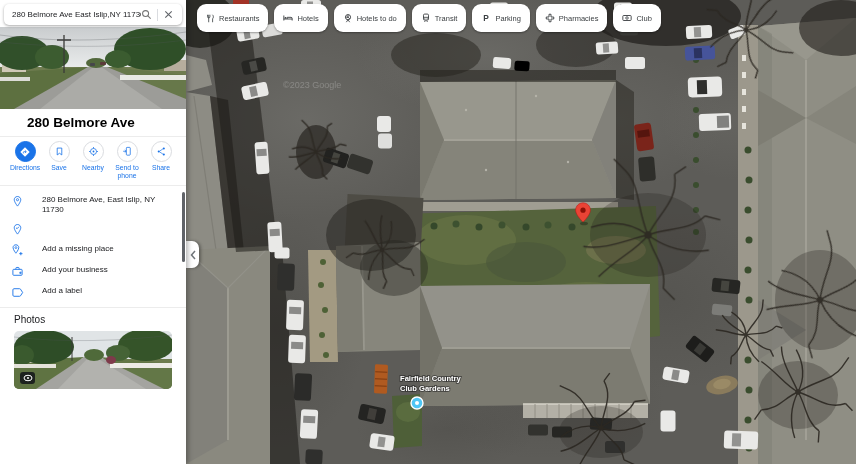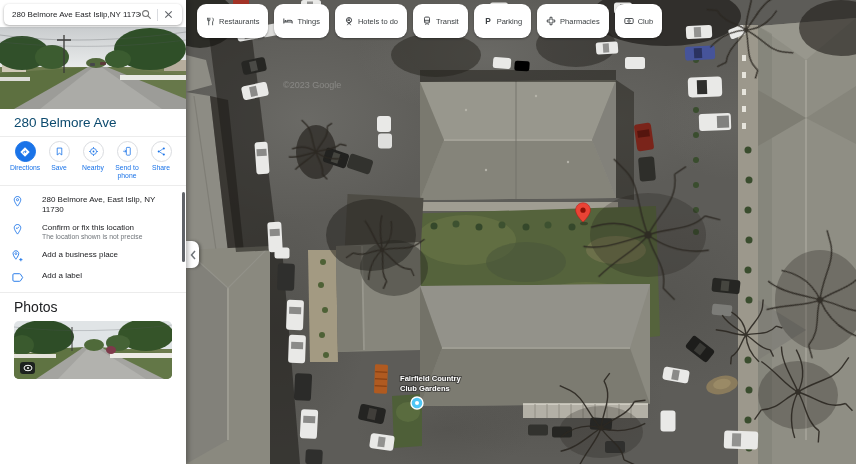--- a/index.html
+++ b/index.html
@@ -6,42 +6,42 @@
   .app{display:flex;width:856px;height:464px;position:relative;}
   
   .sidebar{position:relative;flex:0 0 186px;width:186px;height:464px;background:#fff;z-index:5;box-shadow:2px 0 5px rgba(0,0,0,.3);}
   .search-wrap{position:relative;height:27px;background:#fff;}
   .searchbox{position:absolute;top:4px;left:4px;width:178px;height:21px;background:#fff;border-radius:5px;box-shadow:0 1px 3px rgba(0,0,0,.35);display:flex;align-items:center;padding:0 8px;box-sizing:border-box;}
   .searchbox input{flex:1;min-width:0;border:none;outline:none;background:transparent;font-family:inherit;font-size:8px;color:#202124;padding:0;}
   .searchbox .vdiv{width:1px;height:12px;background:#dadce0;margin:0 5px;}
   .icon-btn{border:none;background:none;padding:0;display:flex;align-items:center;justify-content:center;cursor:pointer;}
   .sv-photo{display:block;width:186px;height:82px;}
   .title-row{height:27px;display:flex;align-items:center;padding-left:14px;border-bottom:1px solid #ececec;}
-  .title-row h1{margin:0;font-size:13.5px;font-weight:400;color:#0c4a6e;letter-spacing:0;}
+  .title-row h1{margin:13px;font-size:13.5px;font-weight:700;color:#000000;letter-spacing:0;}
   .actions{height:49px;display:flex;justify-content:space-between;padding:4px 8px 0 8px;border-bottom:1px solid #ececec;box-sizing:border-box;}
   .action{width:35px;display:flex;flex-direction:column;align-items:center;cursor:pointer;background:none;border:none;padding:0;font-family:inherit;}
   .action .circ{width:21px;height:21px;border-radius:50%;border:1px solid #dadce0;display:flex;align-items:center;justify-content:center;background:#fff;box-sizing:border-box;}
   .action .circ.filled{background:#1a73e8;border-color:#1a73e8;}
   .action .alabel{margin-top:2px;font-size:6.8px;line-height:1.2;color:#1a73e8;text-align:center;}
   .details{padding:5px 4px 4px 0;border-bottom:1px solid #ececec;}
   .drow{display:flex;align-items:flex-start;padding:4px 10px 4px 11px;cursor:pointer;}
   .drow .dicon{flex:0 0 13px;width:13px;height:13px;margin-right:18px;margin-top:0px;}
   .drow .dtext{font-size:8px;color:#202124;line-height:1.25;}
   .drow .dsub{font-size:6.8px;color:#70757a;line-height:1.3;}
   .photos-sec{padding:6px 14px 0 14px;}
-  .photos-sec h2{margin:0 0 6px 0;font-size:14px;font-weight:500;color:#202124;}
+  .photos-sec h2{margin:0 0 6px 0;font-size:10px;font-weight:500;color:#202124;}
   .big-photo{position:relative;width:158px;height:58px;border-radius:5px;overflow:hidden;cursor:pointer;}
   .big-photo svg{display:block;}
   .sv-badge{position:absolute;left:6px;bottom:5px;width:15px;height:12px;background:rgba(18,20,23,.85);border-radius:3px;display:flex;align-items:center;justify-content:center;}
   .scroll-thumb{position:absolute;right:1px;top:192px;width:3px;height:70px;background:#606368;border-radius:2px;}
   
   .map{position:relative;flex:1;height:464px;background:#5d5c58;cursor:grab;overflow:hidden;}
   .map > svg.scene{position:absolute;top:0;left:0;}
   .chips{position:absolute;top:4px;left:11px;display:flex;gap:6px;z-index:4;}
-  .chip{height:34px;display:flex;align-items:center;gap:4px;background:#fff;border:none;border-radius:9px;padding:0 9px;font-family:inherit;font-size:7.5px;color:#3c4043;box-shadow:0 1px 2px rgba(0,0,0,.35);cursor:pointer;white-space:nowrap;}
+  .chip{height:28px;display:flex;align-items:center;gap:4px;background:#fff;border:none;border-radius:9px;padding:0 9px;font-family:inherit;font-size:7.5px;color:#3c4043;box-shadow:0 1px 2px rgba(0,0,0,.35);cursor:pointer;white-space:nowrap;}
   .collapse-tab{position:absolute;left:0;top:241px;width:13px;height:27px;background:#fff;border:none;border-radius:0 7px 7px 0;box-shadow:2px 0 3px rgba(0,0,0,.3);display:flex;align-items:center;justify-content:center;cursor:pointer;z-index:3;padding:0;}
 </style>
 </head>
 <body>
 
 <div class="app">
 
   <aside class="sidebar">
 
     <div class="search-wrap">
@@ -156,35 +156,41 @@
           </svg>
         <div>
             <div class="dtext">280 Belmore Ave, East Islip, NY 11730</div>
           </div>
       </div>
       <div class="drow">
         <svg class="dicon" viewBox="0 0 24 24">
             <path d="M12 2.8 C8.6 2.8 6 5.4 6 8.6 6 13 12 20.5 12 20.5 S18 13 18 8.6 C18 5.4 15.4 2.8 12 2.8 Z" fill="none" stroke="#1a73e8" stroke-width="1.7"></path>
             <path d="M9.2 8.6 l2 2 3.6-3.8" fill="none" stroke="#1a73e8" stroke-width="1.6"></path>
           </svg>
-        <div>
-          <div class="dtext">Confirm or fix this location</div>
-          <div class="dsub">The location shown is not precise</div>
-        </div>
       </div>
       <div class="drow">
         <svg class="dicon" viewBox="0 0 24 24">
             <g transform="translate(-1.5,-1) scale(.88)">
               <path d="M12 2.8 C8.6 2.8 6 5.4 6 8.6 6 13 12 20.5 12 20.5 S18 13 18 8.6 C18 5.4 15.4 2.8 12 2.8 Z" fill="none" stroke="#1a73e8" stroke-width="1.9"></path>
               <circle cx="12" cy="8.7" r="2" fill="none" stroke="#1a73e8" stroke-width="1.6"></circle>
             </g>
             <path d="M18.2 14.8 v6 M15.2 17.8 h6" stroke="#1a73e8" stroke-width="1.7"></path>
           </svg>
         <div>
-            <div class="dtext">Add a business place</div>
+            <div class="dtext">Add a missing place</div>
+          </div>
+      </div>
+      <div class="drow">
+        <svg class="dicon" viewBox="0 0 24 24">
+            <rect x="3.5" y="8" width="17" height="11" rx="1.5" fill="none" stroke="#1a73e8" stroke-width="1.7"></rect>
+            <path d="M9 8 V6.2 A1.7 1.7 0 0 1 10.7 4.5 h2.6 A1.7 1.7 0 0 1 15 6.2 V8" fill="none" stroke="#1a73e8" stroke-width="1.7"></path>
+            <path d="M17.3 12.2 v4.6 M15 14.5 h4.6" stroke="#1a73e8" stroke-width="1.5"></path>
+          </svg>
+        <div>
+            <div class="dtext">Add your business</div>
           </div>
       </div>
       <div class="drow">
         <svg class="dicon" viewBox="0 0 24 24">
             <path d="M15.9 5 H5.5 C4.4 5 3.5 5.9 3.5 7 v10 c0 1.1.9 2 2 2 h10.4 c.66 0 1.27-.32 1.64-.86 L21.5 12 17.54 5.86 A2 2 0 0 0 15.9 5 Z" fill="none" stroke="#1a73e8" stroke-width="1.7"></path>
           </svg>
         <div>
             <div class="dtext">Add a label</div>
           </div>
       </div>
@@ -586,21 +592,21 @@
             <path d="M2 1 v2.6 a1.6 1.6 0 0 0 3.2 0 V1 M3.6 1 v10 M3.6 4.2 v0" fill="none" stroke="#3c4043" stroke-width="1.1"></path>
             <path d="M8.6 1 c1.6 1.4 1.6 4 .2 5.4 V11" fill="none" stroke="#3c4043" stroke-width="1.1"></path>
           </svg>
         <span>Restaurants</span>
       </button>
       <button class="chip">
         <svg width="10" height="10" viewBox="0 0 12 12">
             <path d="M1 3 v6 M1 7.2 h10 M11 9 V6.6 a1.4 1.4 0 0 0-1.4-1.4 H5 v2" fill="none" stroke="#3c4043" stroke-width="1.1"></path>
             <circle cx="3" cy="5.8" r="1.1" fill="#3c4043"></circle>
           </svg>
-        <span>Things</span>
+        <span>Hotels</span>
       </button>
       <button class="chip">
         <svg width="10" height="10" viewBox="0 0 12 12">
             <circle cx="6" cy="5" r="3.1" fill="none" stroke="#3c4043" stroke-width="1.1"></circle>
             <circle cx="6" cy="5" r=".9" fill="#3c4043"></circle>
             <path d="M6 1.9 V5 M3 5 h3 M6 5 l2.2 2.2 M4 11 L6 8 8 11" fill="none" stroke="#3c4043" stroke-width="1"></path>
           </svg>
         <span>Hotels to do</span>
       </button>
       <button class="chip">

